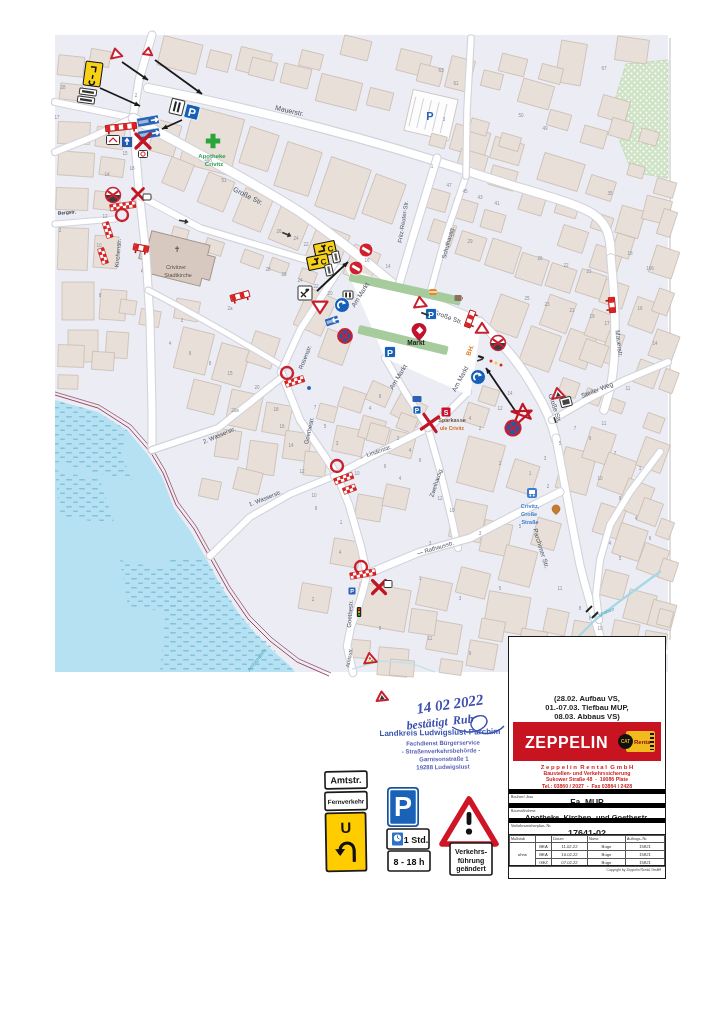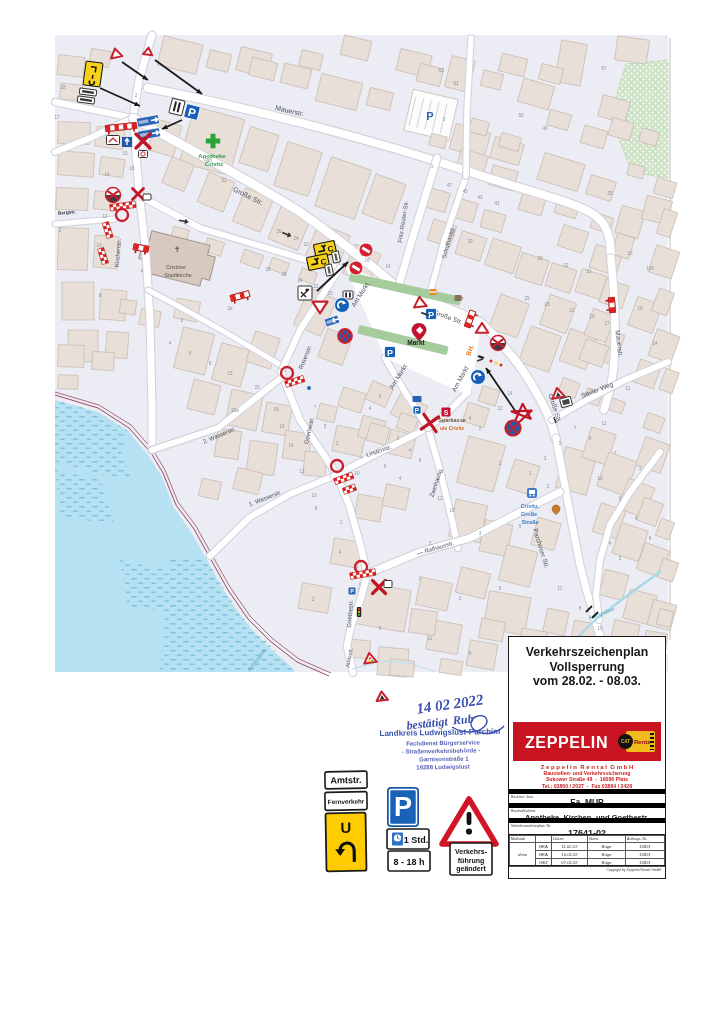--- a/index.html
+++ b/index.html
@@ -1117,22 +1117,22 @@
           <rect x="-21" y="-16" width="42" height="32" rx="2" fill="#fff" stroke="#1a1a1a" stroke-width="1.6"></rect>
           <text y="-5" text-anchor="middle" style="font-family:'Liberation Sans';font-size:7px;fill:#111;font-weight:bold">Verkehrs-</text>
           <text y="3.5" text-anchor="middle" style="font-family:'Liberation Sans';font-size:7px;fill:#111;font-weight:bold">führung</text>
           <text y="12" text-anchor="middle" style="font-family:'Liberation Sans';font-size:7px;fill:#111;font-weight:bold">geändert</text>
         </g>
 </svg>
 </div>
 
 <div id="legend">
 
-  <div class="lg-title">Verkehrszeichenplan<br>Vollsperrung<br>vom 28.02. - 08.03.</div>
-
+
+  <div class="lg-sub">(28.02. Aufbau VS,<br>01.-07.03. Tiefbau MUP,<br>08.03. Abbaus VS)</div>
 
   <div class="lg-banner">
     <span class="zep">ZEPPELIN</span>
 
     <span class="catbox">
           <span class="catcircle">CAT</span>
           <span class="rental">Rental</span>
           <span class="catbars"></span>
         </span>
   </div>

